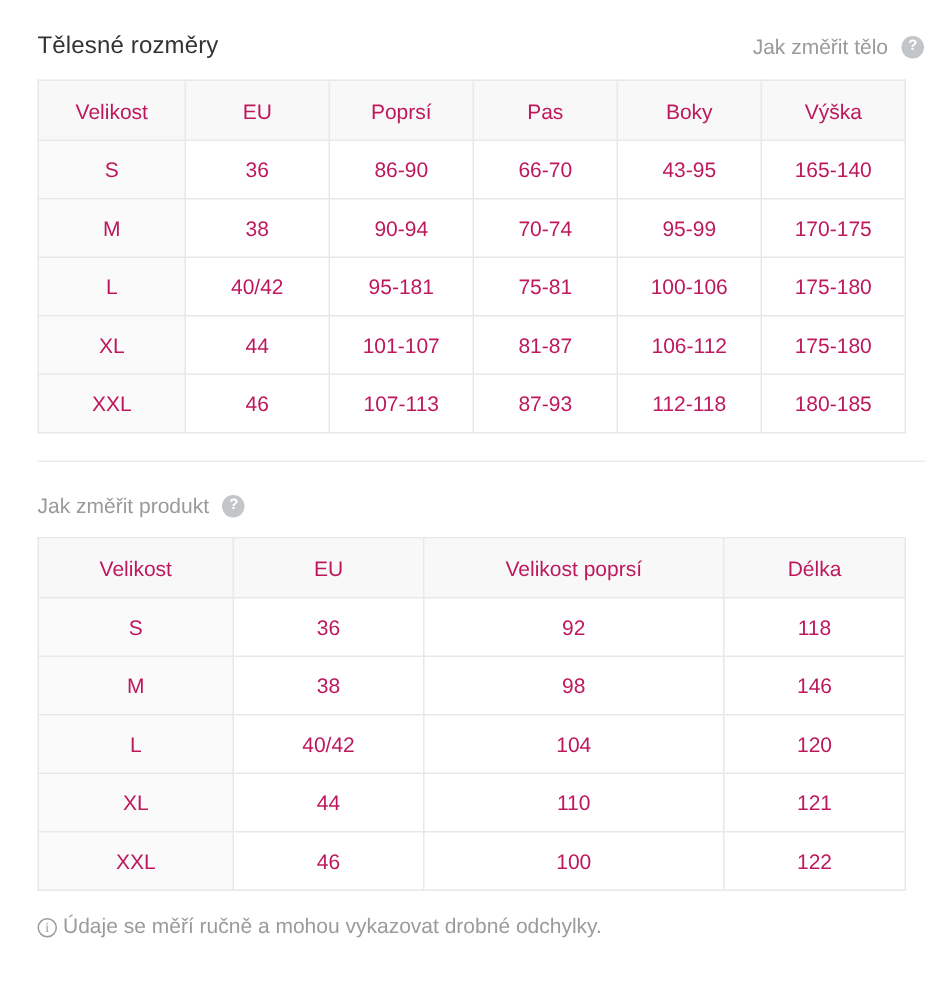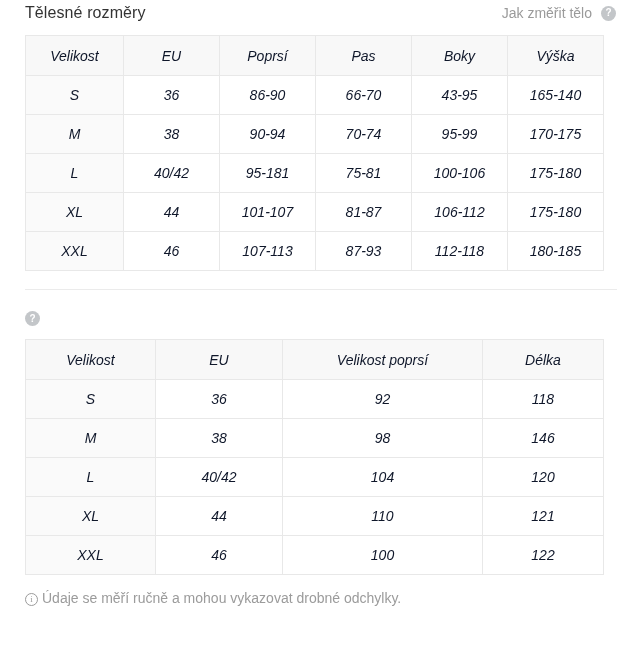--- a/index.html
+++ b/index.html
@@ -10,21 +10,21 @@
     color: #333;
   }
   .page { width: 625px; height: 669px; overflow: hidden; }
 
   .sec-head {
     display: flex;
     justify-content: space-between;
     align-items: center;
     padding: 0 9px 0 25px;
   }
-  .sec-head.first { padding-top: 4px; }
+  .sec-head.first { padding-top: 22px; }
   .sec-title {
     font-size: 16px;
     color: #333;
     letter-spacing: 0.1px;
   }
   .measure-link {
     display: flex;
     align-items: center;
     gap: 9px;
     font-size: 14px;
@@ -44,22 +44,21 @@
     justify-content: center;
     line-height: 1;
   }
 
   table.size-table {
     margin: 13px 0 0 25px;
     border-collapse: collapse;
     table-layout: fixed;
     width: 578px;
     font-size: 14px;
-    color: #0f172a;
-    font-style: italic;
+    color: #be185d;
   }
   table.size-table th,
   table.size-table td {
     border: 1px solid #e8e8e8;
     text-align: center;
     vertical-align: middle;
     font-weight: normal;
     overflow: hidden;
     white-space: nowrap;
   }
@@ -169,20 +168,21 @@
           <td>180-185</td>
         </tr>
       </tbody>
     </table>
 
 
   <hr class="divider">
 
   <div class="sec-head second">
     <a class="measure-link">
+      <span>Jak změřit produkt</span>
       <span class="help-icon">?</span>
     </a>
   </div>
 
   <table class="size-table">
       <colgroup>
         <col style="width: 130px;">
         <col style="width: 127px;">
         <col style="width: 200px;">
         <col style="width: 121px;">

